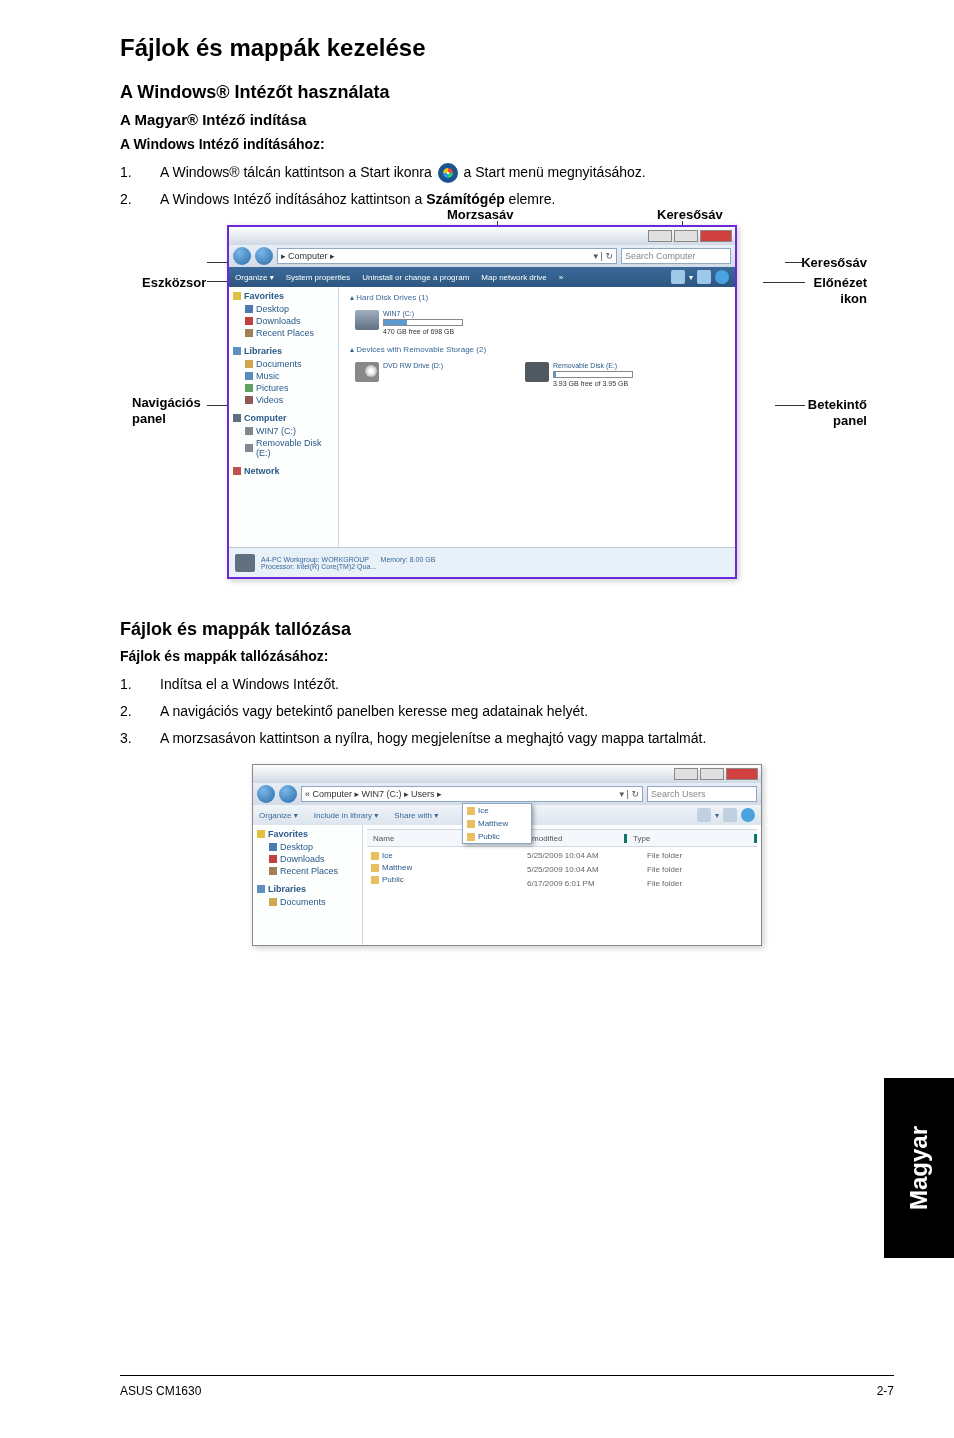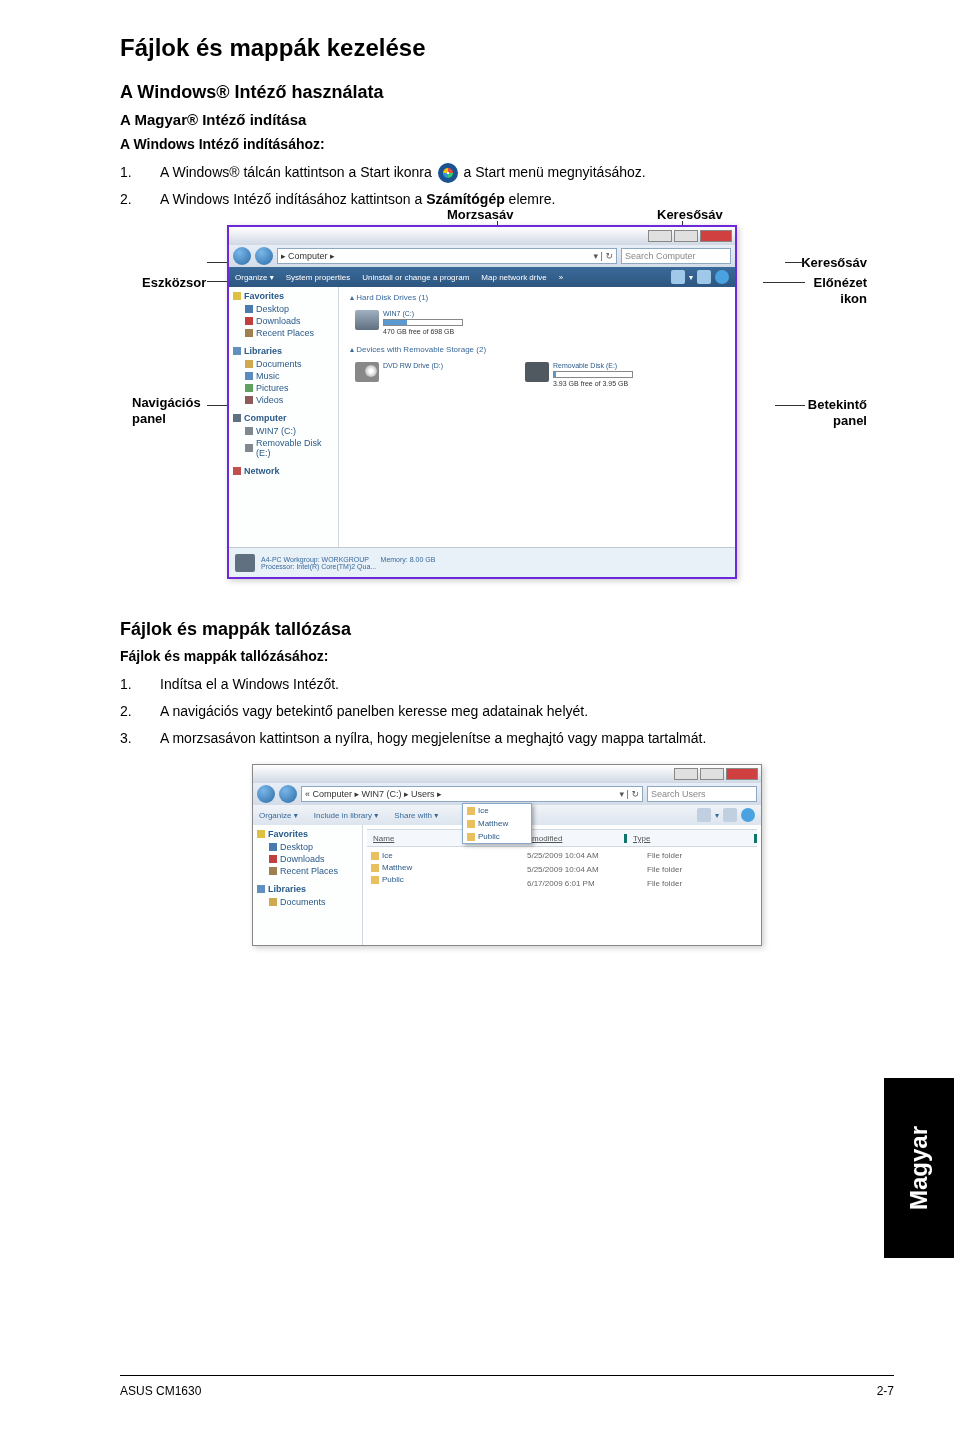--- a/index.html
+++ b/index.html
@@ -345,21 +345,21 @@
     .explorer2 .headers {
       height: 18px;
       background: #f4f8fc;
       border-top: 1px solid #d0d8e0;
       border-bottom: 1px solid #d0d8e0;
       display: flex;
       align-items: center;
       font-size: 8px;
       color: #555;
     }
-    .headers .hcol { padding: 0 6px; border-right: 3px solid #0f766e; text-decoration: underline; }
+    .headers .hcol { padding: 0 6px; border-right: 3px solid #0f766e; }
     .explorer2 .body2 {
       display: flex;
       height: 120px;
     }
     .explorer2 .folderpane {
       flex: 1;
       padding: 4px;
       display: flex;
       gap: 40px;
     }
@@ -413,21 +413,21 @@
       justify-content: space-between;
       font-size: 12px;
     }
   </style>
 </head>
 <body>
 
 <div class="page">
   <h1>Fájlok és mappák kezelése</h1>
 
-  <h2>A Windows® Intéző használata</h2>
+  <h2>A Windows® Intézőt használata</h2>
 
   <h3>A Magyar® Intéző indítása</h3>
   <h4>A Windows Intéző indításához:</h4>
 
   <div class="ol-item">
     <div class="ol-num">1.</div>
     <div class="ol-text">
       <span>A Windows® tálcán kattintson a Start ikonra </span>
       <span class="start-icon"></span>
       <span> a Start menü megnyitásához.</span>

